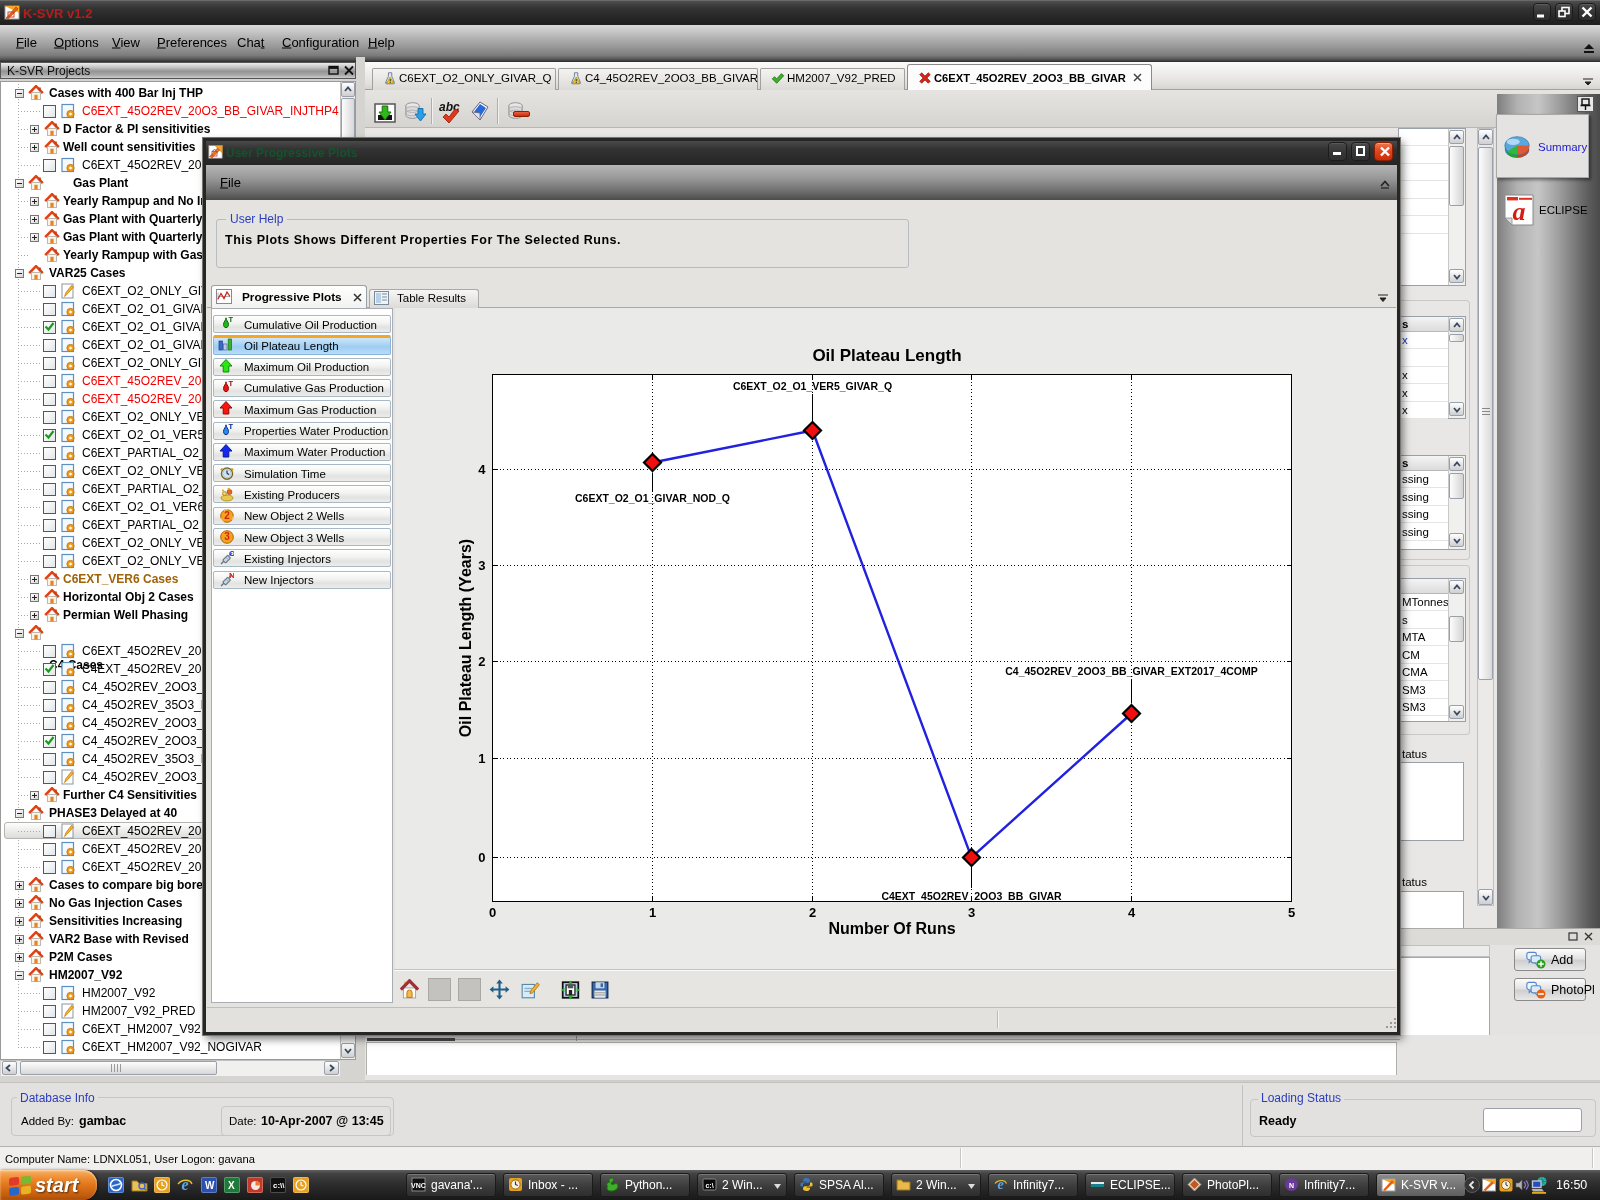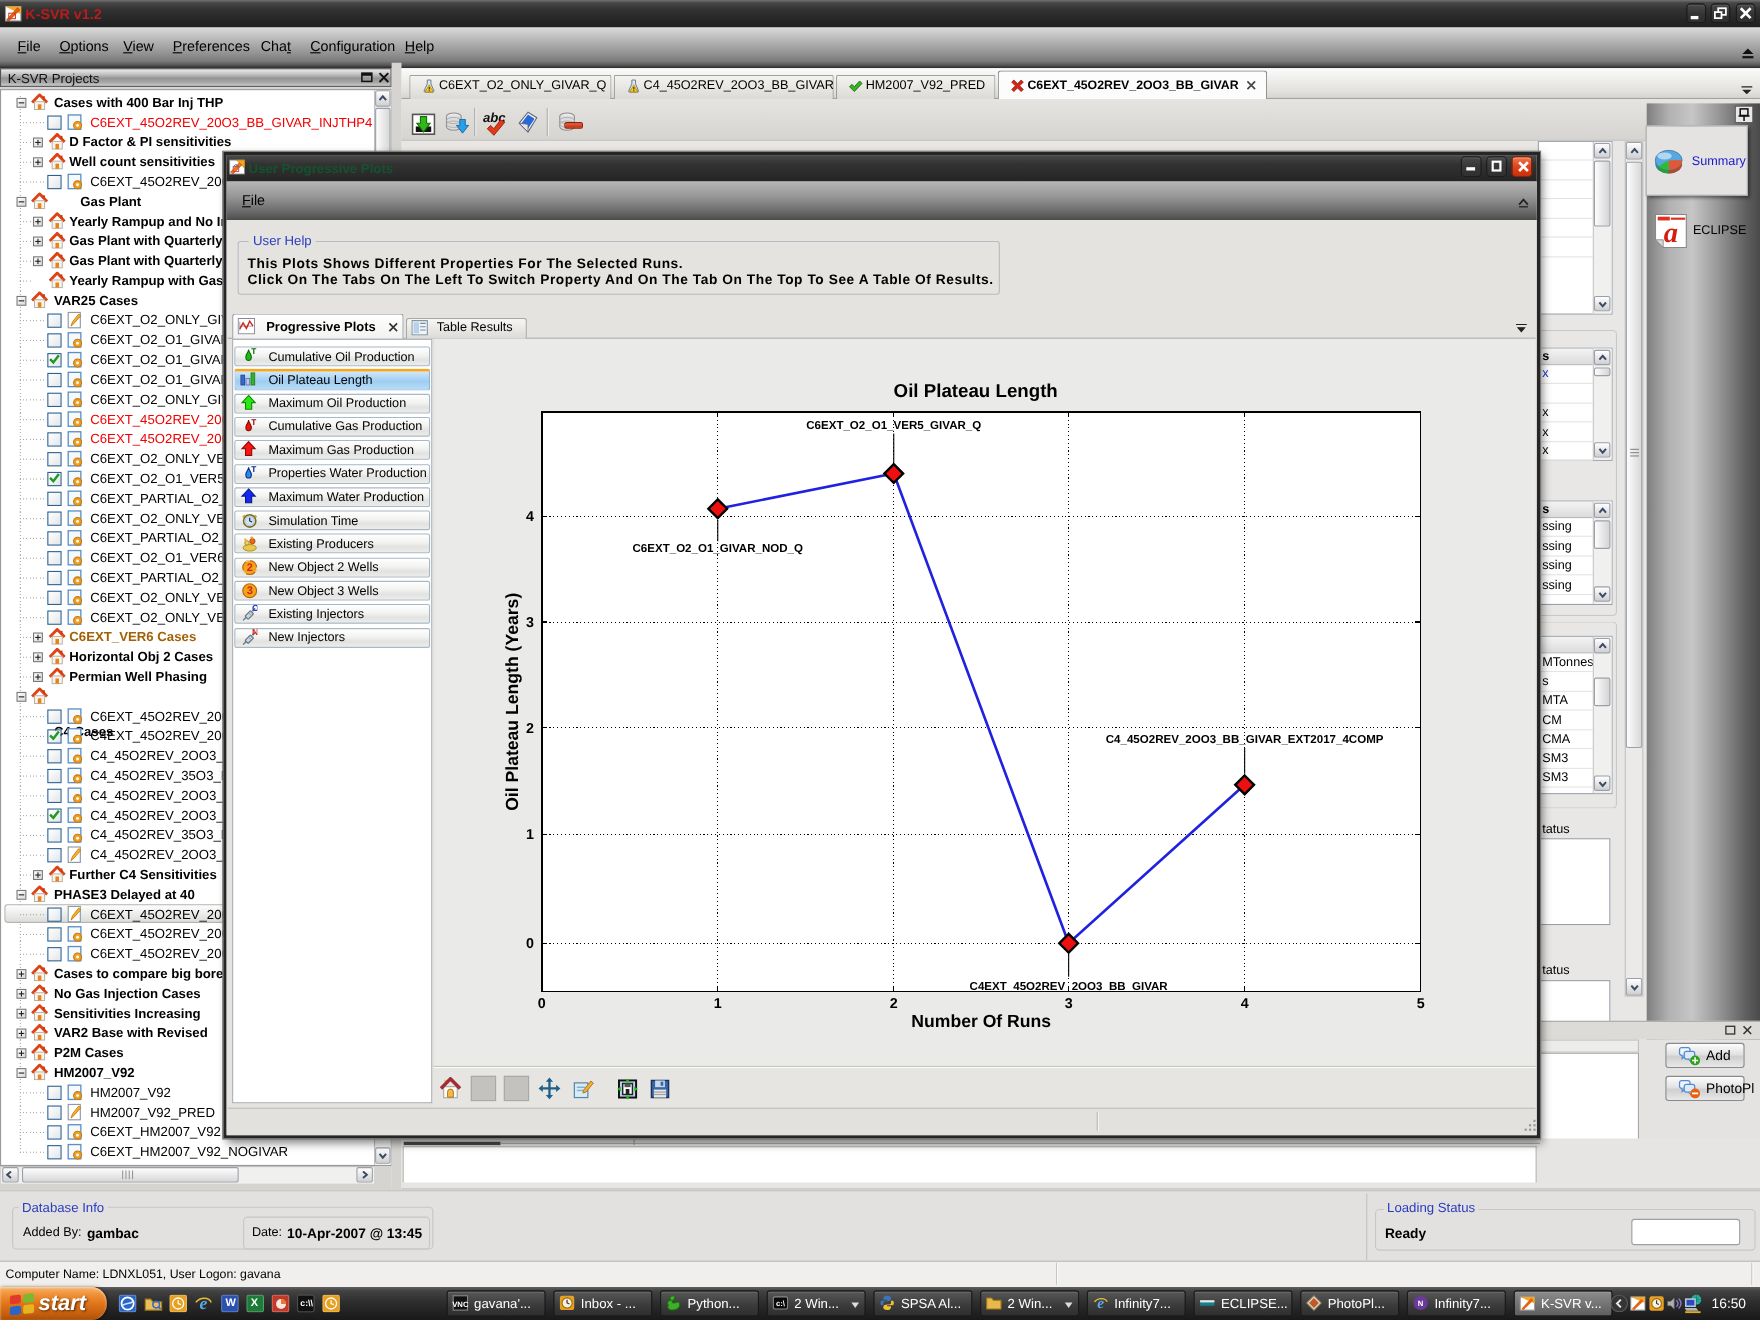--- a/index.html
+++ b/index.html
@@ -964,21 +964,20 @@
       <div class="abs" style="left:0px;top:24px;width:1191px;height:35px;background:linear-gradient(180deg,#b6b6b6 0%,#969696 40%,#6e6e6e 75%,#4c4c4c 100%)"></div>
       <div class="txt" style="left:14px;top:41px;transform:translateY(-50%);font-size:13px;color:#000;font-weight:normal;"><u>F</u>ile</div>
       <svg class="abs" style="left:1173px;top:38px" width="12" height="10">
         <path d="M2 7 L6 2.5 L10 7" fill="none" stroke="#222" stroke-width="1.6"></path>
         <path d="M2 9 L10 9" stroke="#222" stroke-width="1.2"></path>
       </svg>
       <div class="abs" style="left:0px;top:59px;width:1191px;height:832px;background:#e4e3e0"></div>
       <div class="abs" style="left:10px;top:78px;width:693px;height:49px;border:1px solid #b8bcc0;border-radius:3px"></div>
       <div class="txt" style="left:20px;top:78px;transform:translateY(-50%);font-size:12px;color:#2a3cc0;font-weight:normal;background:#e4e3e0;padding:0 4px">User Help</div>
       <div class="txt" style="left:19px;top:99px;transform:translateY(-50%);font-size:12.5px;color:#000;font-weight:bold;letter-spacing:0.5px">This Plots Shows Different Properties For The Selected Runs.</div>
-      <div class="txt" style="left:19px;top:113px;transform:translateY(-50%);font-size:12.5px;color:#000;font-weight:bold;letter-spacing:0.5px">Click On The Tabs On The Left To Switch Property And On The Tab On The Top To See A Table Of Results.</div>
       <div class="abs" style="left:1px;top:146px;width:1189px;height:21px;border-bottom:1px solid #a8a8a4"></div>
       <div class="abs" style="left:5px;top:144px;width:156px;height:23px;background:linear-gradient(#ffffff,#f2f2f0);border:1px solid #9aa0a8;border-bottom:0;border-radius:3px 3px 0 0"></div>
       <svg class="abs" style="left:10px;top:148px" width="16" height="15">
         <rect x="0.5" y="0.5" width="15" height="14" fill="#fff" stroke="#889"></rect>
         <path d="M2 3.5 L2 11.5 M2 7.5 L14 7.5" stroke="#99a" stroke-width="0.8"></path>
         <path d="M2 10 L5 4.5 L8 9.5 L11 3 L14 7.5" fill="none" stroke="#c82818" stroke-width="1.3"></path>
       </svg>
       <div class="txt" style="left:36px;top:156px;transform:translateY(-50%);font-size:11.8px;color:#000;font-weight:bold;">Progressive Plots</div>
       <svg class="abs" style="left:146px;top:151px" width="11" height="11">
         <path d="M2 2 L9 9 M9 2 L2 9" stroke="#333" stroke-width="1.5"></path>

